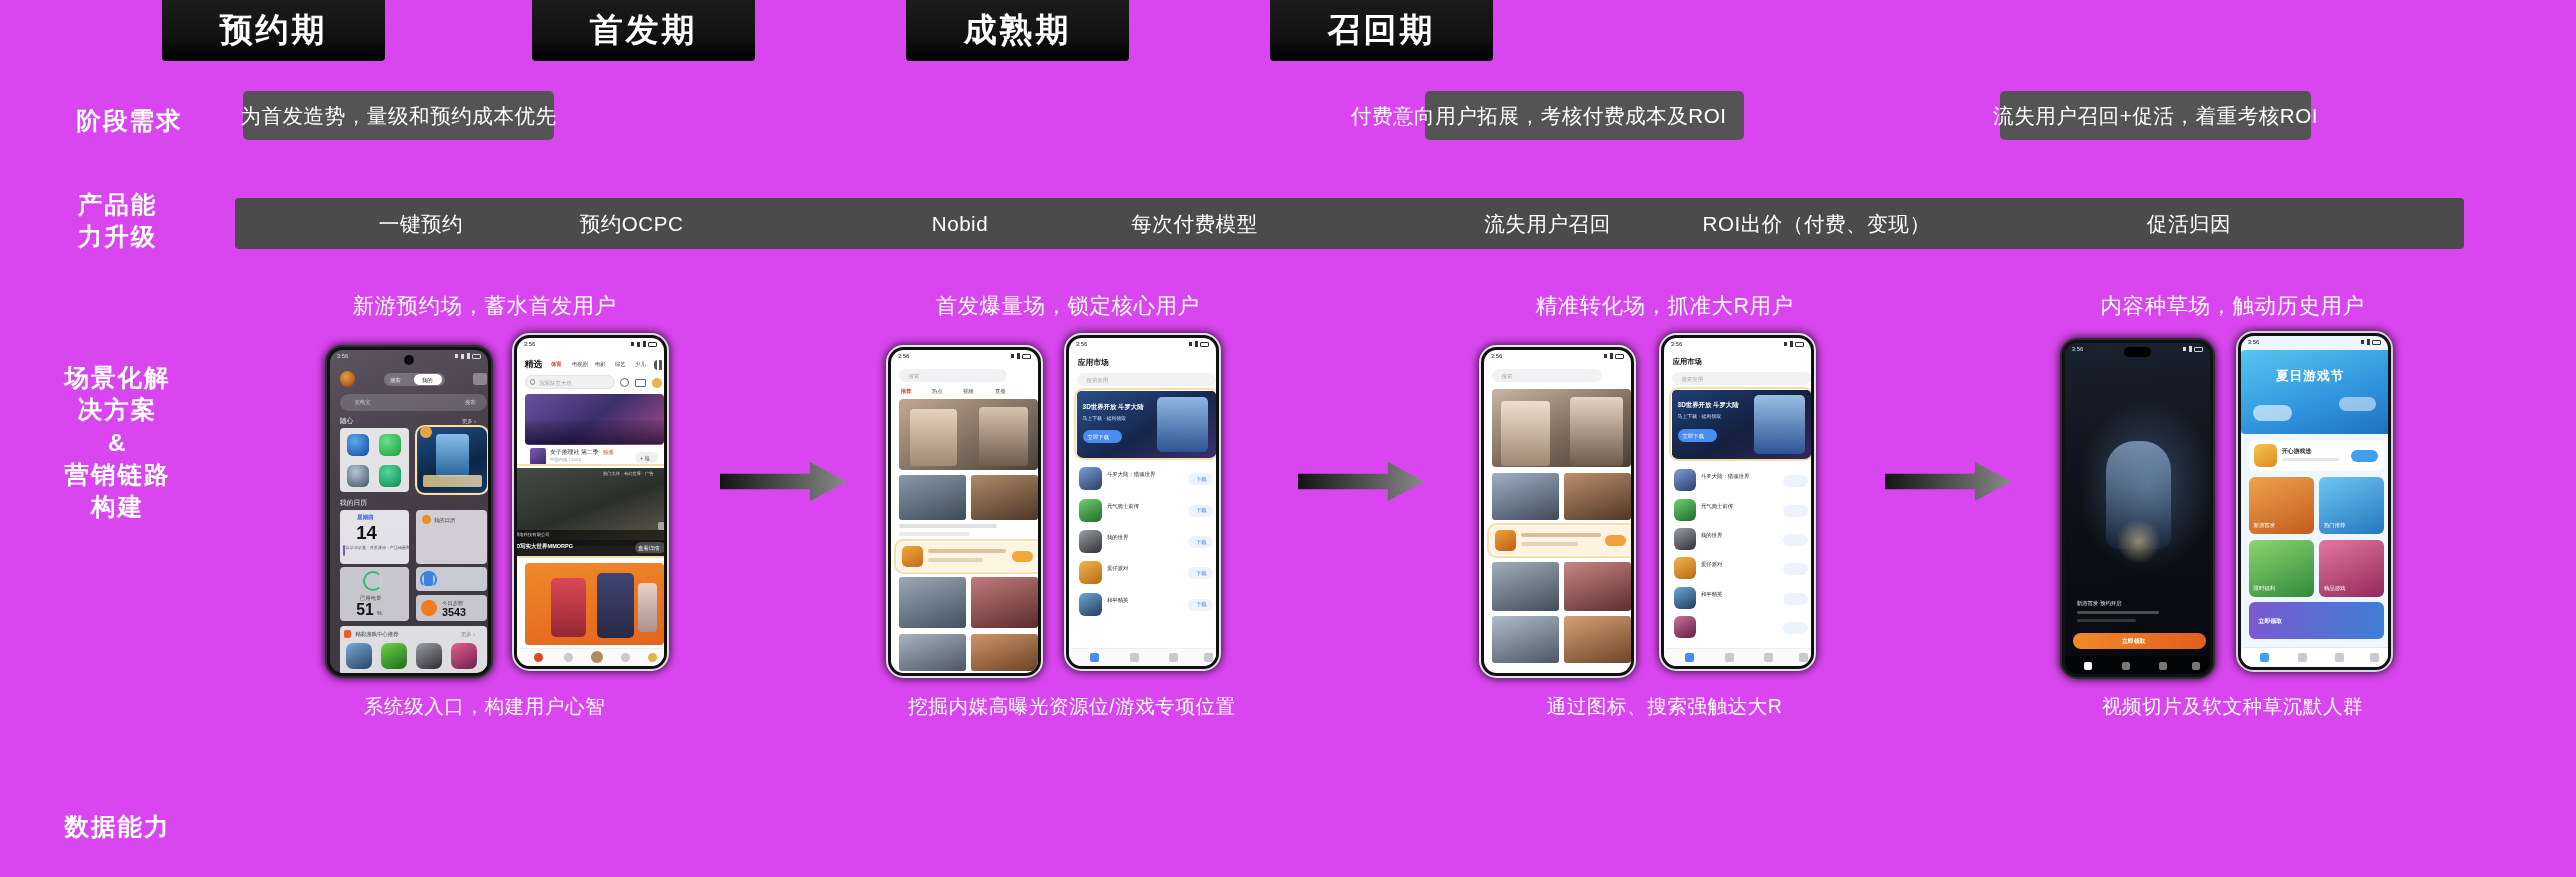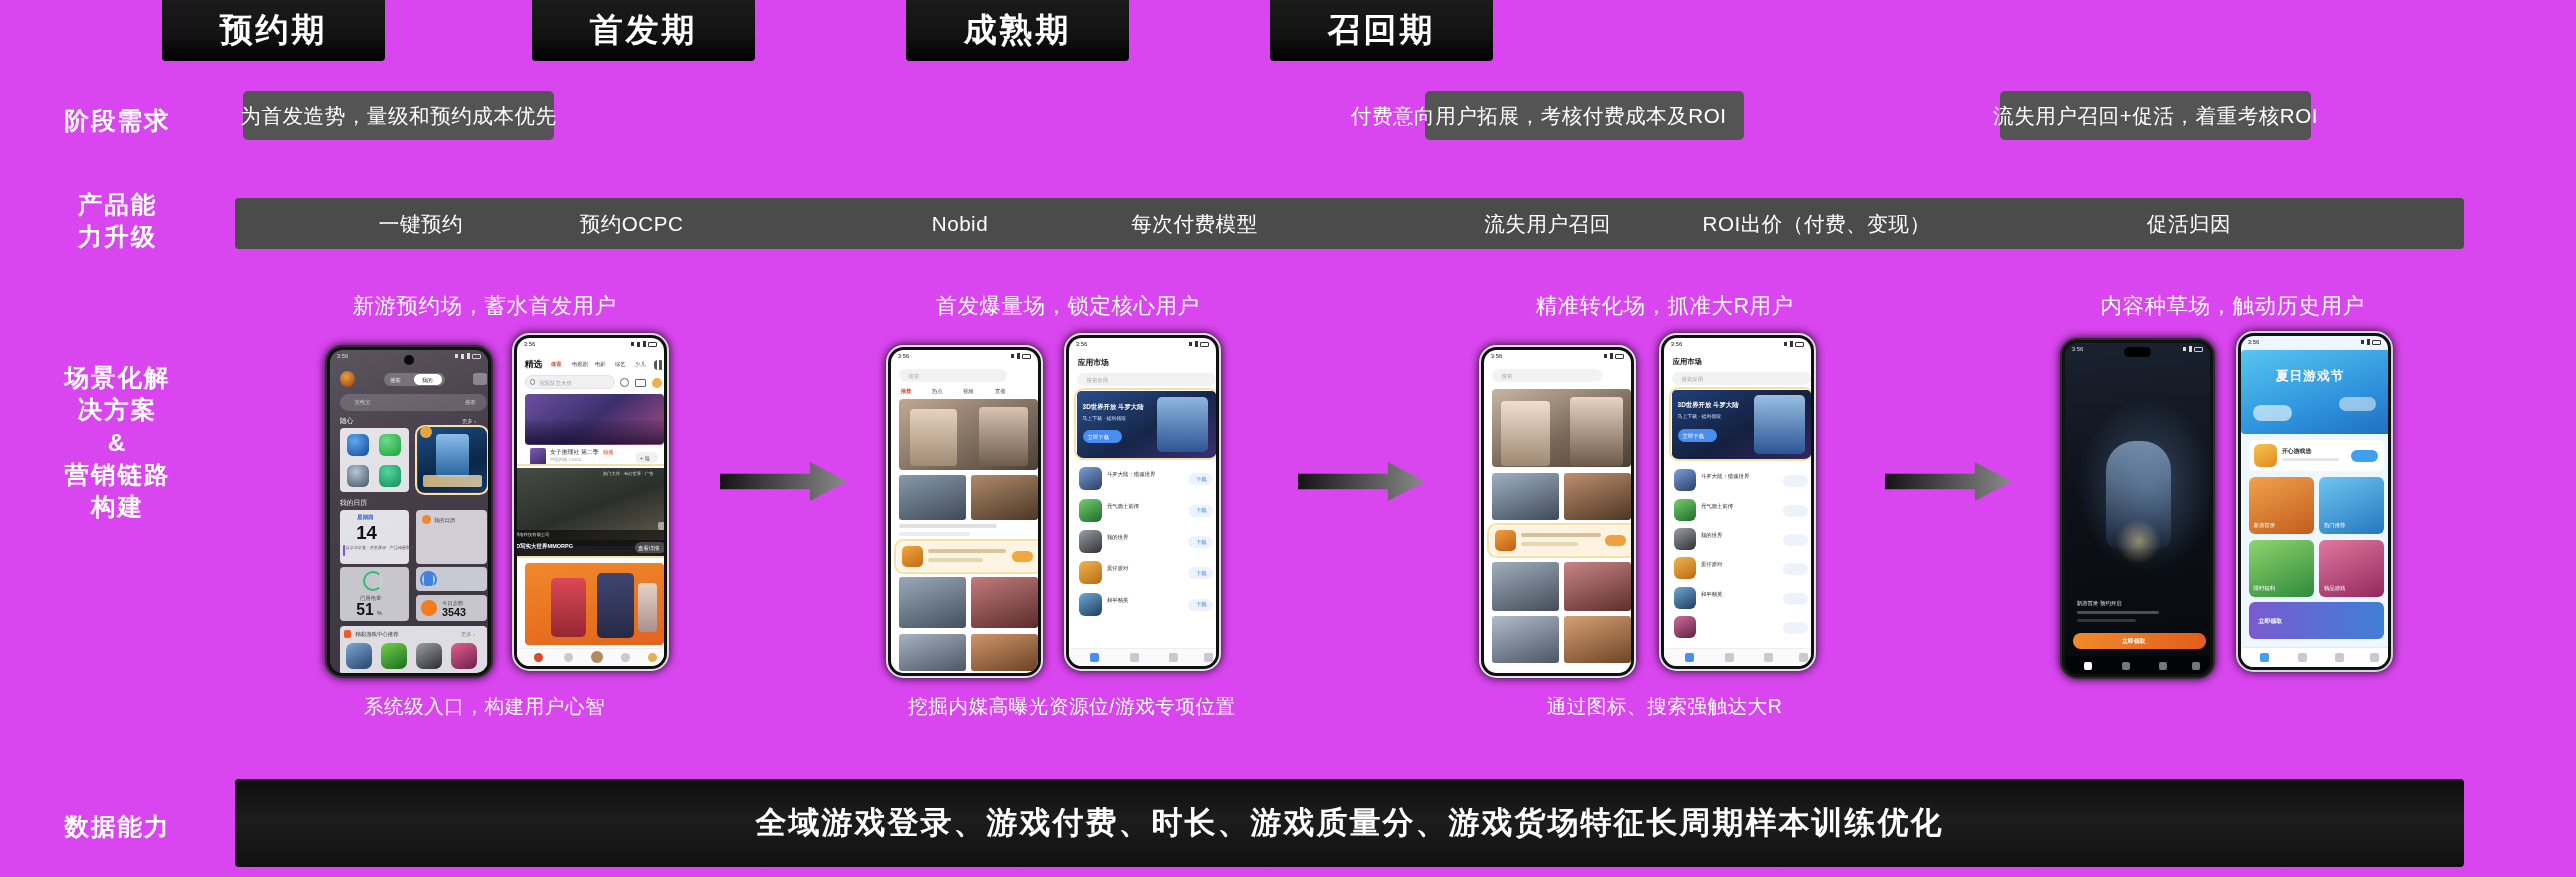--- a/index.html
+++ b/index.html
@@ -139,21 +139,21 @@
   <div class="phase-header" style="left:532px; width:223px;">
     <span>首发期</span>
   </div>
   <div class="phase-header" style="left:906px; width:223px;">
     <span>成熟期</span>
   </div>
   <div class="phase-header" style="left:1270px; width:223px;">
     <span>召回期</span>
   </div>
 
-  <div class="row-label" style="top:105px; width:235px;">阶段需求</div>
+  <div class="row-label" style="top:105px; width:235px;margin-left:12px;">阶段需求</div>
 
   <div class="need-chip" style="left:243px; top:91px; width:311px;">
     <span>为首发造势，量级和预约成本优先</span>
   </div>
   <div class="need-chip" style="left:1425px; top:91px; width:319px;justify-content:flex-end;">
     <span>付费意向用户拓展，考核付费成本及ROI</span>
   </div>
   <div class="need-chip" style="left:2000px; top:91px; width:311px;">
     <span>流失用户召回+促活，着重考核ROI</span>
   </div>
@@ -196,20 +196,21 @@
   </div>
 
   <div class="scene-title" style="left:279px; width:411px;">新游预约场，蓄水首发用户</div>
   <div class="scene-title" style="left:862px; width:411px;">首发爆量场，锁定核心用户</div>
   <div class="scene-title" style="left:1459px; width:411px;">精准转化场，抓准大R用户</div>
   <div class="scene-title" style="left:2027px; width:411px;">内容种草场，触动历史用户</div>
 
   <div class="scene-caption" style="left:279px; width:411px;">系统级入口，构建用户心智</div>
   <div class="scene-caption" style="left:842px; width:460px;">挖掘内媒高曝光资源位/游戏专项位置</div>
   <div class="scene-caption" style="left:1459px; width:411px;">通过图标、搜索强触达大R</div>
+  <div class="scene-caption" style="left:2027px; width:411px;">视频切片及软文种草沉默人群</div>
 
   <div class="phone" style="left:325px; top:345px; width:168px; height:333px;">
     <div class="scr" style="background:linear-gradient(160deg,#5b5560 0%,#473f4a 35%,#3a3540 100%);">
       <div class="statusbar dark">
         <span>3:56</span>
         <span class="tinyrow">
           <i class="bar" style="height:3.9px"></i>
             <i class="bar" style="height:4.9px"></i>
             <i class="bar" style="height:5.9px"></i>
           <i style="display:inline-block;width:8.8px;height:4.9px;border:1px solid #ccc;border-radius:1px"></i>
@@ -632,18 +633,15 @@
 
       <div class="blk" style="left:0; top:311px; width:151px; height:21.5px; background:#fff; border-top:1px solid #e6e9ec;"></div>
       <div class="blk" style="left:19.6px; top:317px; width:8.8px; height:8.8px; border-radius:2px; background:#3fa0ee;"></div>
       <div class="blk" style="left:57px; top:317px; width:8.8px; height:8.8px; border-radius:2px; background:#c9c9cf;"></div>
       <div class="blk" style="left:94px; top:317px; width:8.8px; height:8.8px; border-radius:2px; background:#c9c9cf;"></div>
       <div class="blk" style="left:129px; top:317px; width:8.8px; height:8.8px; border-radius:2px; background:#c9c9cf;"></div>
     </div>
   </div>
 
   <div class="row-label" style="top:811px;">数据能力</div>
-  <div class="data-bar">
-    <span>全域游戏登录、游戏付费、时长、游戏质量分、游戏货场特征长周期样本训练优化</span>
-  </div>
 
 </div>
 
 
 </body></html>

